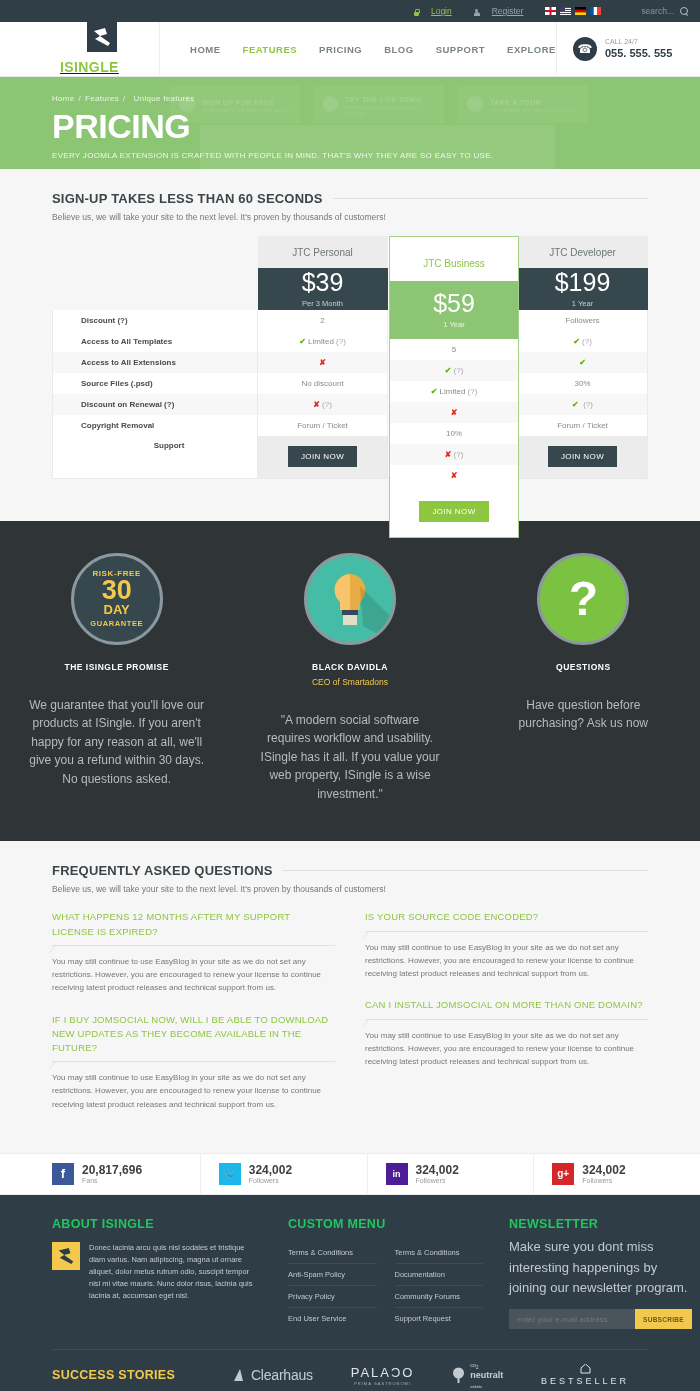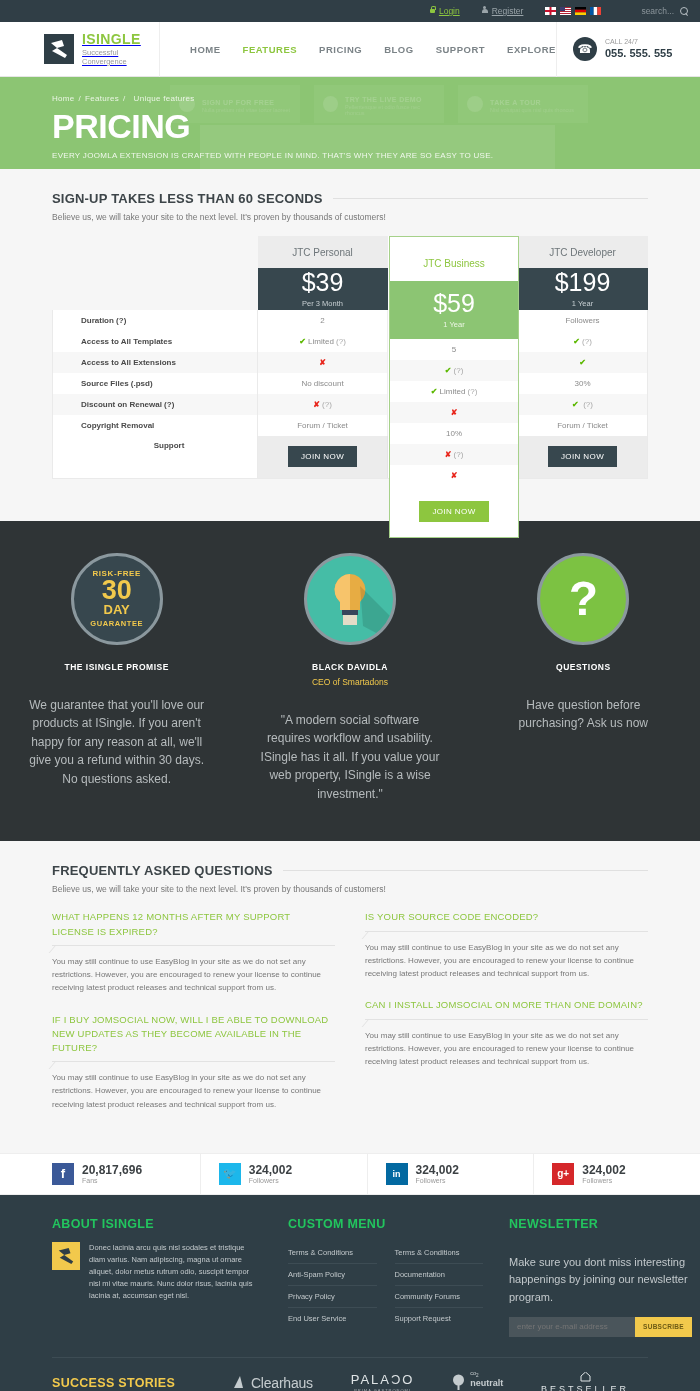--- a/index.html
+++ b/index.html
@@ -5,38 +5,38 @@
   * { box-sizing: border-box; margin:0; padding:0; }
   body {
     width:700px; height:1391px; overflow:hidden;
     font-family:"Liberation Sans", sans-serif;
     background:#f4f4f4; color:#555; font-size:10px;
   }
   .wrap { width:700px; }
 
   
   .topbar { height:22px; background:#303e46; display:flex; align-items:center; justify-content:flex-end; padding-right:12px; }
-  .topbar .tb-item { display:flex; align-items:flex-start; gap:4px; color:#9aa4a9; font-size:8.5px; margin-right:22px; }
+  .topbar .tb-item { display:flex; align-items:flex-end; gap:12px; color:#9aa4a9; font-size:8.5px; margin-right:22px; }
   .topbar .tb-item.login { color:#8dc63f; }
   .lock-ico { width:5px; height:7px; position:relative; display:inline-block; }
   .lock-ico:before { content:""; position:absolute; left:0; bottom:0; width:5px; height:4px; background:#8dc63f; border-radius:1px;}
   .lock-ico:after { content:""; position:absolute; left:1px; top:0; width:3px; height:3px; border:1px solid #8dc63f; border-bottom:none; border-radius:2px 2px 0 0;}
   .user-ico { width:6px; height:7px; position:relative; display:inline-block;}
   .user-ico:before{content:"";position:absolute;left:1.5px;top:0;width:3px;height:3px;border-radius:50%;background:#9aa4a9;}
   .user-ico:after{content:"";position:absolute;left:0;bottom:0;width:6px;height:4px;border-radius:3px 3px 0 0;background:#9aa4a9;}
   .flags { display:flex; gap:4px; margin-right:40px; }
   .flag { width:11px; height:8px; display:block; }
   .search-box { display:flex; align-items:center; gap:6px; color:#8b959b; font-size:8.5px; }
   .mag { width:8px; height:8px; position:relative; display:inline-block;}
   .mag:before{content:"";position:absolute;left:0;top:0;width:6px;height:6px;border:1.2px solid #b6bec3;border-radius:50%;}
   .mag:after{content:"";position:absolute;right:0;bottom:0;width:3.2px;height:1.2px;background:#b6bec3;transform:rotate(45deg);}
 
   
   .header { height:55px; background:#fff; display:flex; align-items:center; border-bottom:1px solid #e6e6e6;}
-  .logo-area { width:170px; display:flex; align-items:center; gap:8px; padding-left:44px; height:55px; border-right:1px solid #eee;}
+  .logo-area { width:170px; display:flex; align-items:center; gap:8px; padding-left:44px; height:55px; border-right:1px solid #eee;flex-direction:column;}
   .logo-mark { width:30px; height:30px; background:#2f3e46; position:relative; flex:0 0 auto;}
   .logo-mark svg { position:absolute; left:4px; top:5px;}
   .logo-txt-main { color:#8dc63f; font-size:14px; font-weight:bold; letter-spacing:.4px; line-height:1; }
   .logo-txt-sub { color:#9a9a9a; font-size:7.5px; margin-top:2px; }
   .mainnav { flex:1; display:flex; align-items:center; gap:22px; padding-left:30px; }
   .mainnav a { color:#7b8387; font-size:9.5px; font-weight:bold; letter-spacing:.5px; text-decoration:none;}
   .mainnav a.active { color:#8dc63f; }
   .callbox { width:155px; height:55px; border-left:1px solid #eee; display:flex; align-items:center; gap:8px; padding-left:16px;}
   .phone-circle { width:24px;height:24px;border-radius:50%;background:#2f3e46;display:flex;align-items:center;justify-content:center;color:#fff;font-size:12px;}
   .call-lbl{font-size:7px;color:#9a9a9a;line-height:1.2;}
@@ -138,21 +138,21 @@
   .f-col.menu{flex:0 0 195px;}
   .f-title{color:#22c55e;font-size:12.5px;font-weight:bold;letter-spacing:.3px;}
   .about-body{display:flex;gap:9px;margin-top:11px;}
   .about-mark{width:28px;height:28px;background:#f2c94c;position:relative;flex:0 0 auto;}
   .about-mark svg{position:absolute;left:4px;top:5px;}
   .about-txt{font-size:7.5px;color:#c3c9cc;line-height:1.6;}
   .menu-cols{display:flex;gap:18px;margin-top:11px;}
   .menu-col{flex:1;}
   .menu-col a{display:block;font-size:7.5px;color:#c3c9cc;text-decoration:none;padding:6px 0;border-bottom:1px solid #3d4c54;}
   .menu-col a:last-child{border-bottom:none;}
-  .nl-txt{font-size:11px;color:#c3c9cc;line-height:1.6;margin-top:23px;}
+  .nl-txt{font-size:13px;color:#c3c9cc;line-height:1.6;margin-top:6px;}
   .nl-form{display:flex;margin-top:10px;height:20px;}
   .nl-form input{flex:1;background:#4a555b;border:none;color:#cfd5d8;font-size:8px;padding:0 8px;font-family:"Liberation Sans",sans-serif;}
   .nl-form button{background:#f2c94c;border:none;color:#6d5a14;font-size:6.5px;font-weight:bold;letter-spacing:.3px;padding:0 8px;cursor:pointer;font-family:"Liberation Sans",sans-serif;}
   .success{margin-top:20px;border-top:1px solid #3d4c54;border-bottom:1px solid #3d4c54;padding:10px 0;display:flex;align-items:center;}
   .succ-title{color:#f2c94c;font-size:12.5px;font-weight:bold;letter-spacing:.3px;width:160px;}
   .logos{flex:1;display:flex;align-items:center;justify-content:space-around;}
   .brand{color:#dfe4e6;opacity:.85;display:flex;align-items:center;gap:5px;}
   .b-clear{font-size:14px;letter-spacing:-.2px;}
   .b-palaco{font-size:13px;letter-spacing:2px;}
   .b-palaco-sub{font-size:4px;letter-spacing:1px;color:#aab2b6;display:block;text-align:center;margin-top:1px;}
@@ -298,21 +298,21 @@
             <div class="per">Per 3 Month</div>
           </td>
           <td style="background:#fff"></td>
           <td class="hdr-price">
             <div class="amt">$199</div>
             <div class="per">1 Year</div>
           </td>
         </tr>
 
         <tr>
-          <td class="feat first">Duration (?)</td>
+          <td class="feat first">Discount (?)</td>
           <td class="val">2</td>
           <td class="val" style="background:#fff"></td>
           <td class="val last">Followers</td>
         </tr>
         <tr>
           <td class="feat first">Access to All Templates</td>
           <td class="val"><span class="tick">✔</span> Limited <span class="q">(?)</span></td>
           <td class="val" style="background:#fff"></td>
           <td class="val last"><span class="tick">✔</span> <span class="q">(?)</span></td>
         </tr>
@@ -448,21 +448,21 @@
       <span class="sq" style="background:#3b5998">f</span>
       <span><span class="num">20,817,696</span>
       <span class="lbl" style="display:block">Fans</span></span>
     </div>
     <div class="soc" style="padding-left:18px">
       <span class="sq" style="background:#1cb7eb;font-size:11px">🐦</span>
       <span><span class="num">324,002</span>
       <span class="lbl" style="display:block">Followers</span></span>
     </div>
     <div class="soc" style="padding-left:18px">
-      <span class="sq" style="background:#0369a1;font-size:9px">in</span>
+      <span class="sq" style="background:#4c1d95;font-size:9px">in</span>
       <span><span class="num">324,002</span>
       <span class="lbl" style="display:block">Followers</span></span>
     </div>
     <div class="soc" style="padding-left:18px">
       <span class="sq" style="background:#d5272a;font-size:10px">g+</span>
       <span><span class="num">324,002</span>
       <span class="lbl" style="display:block">Followers</span></span>
     </div>
   </div>
 

